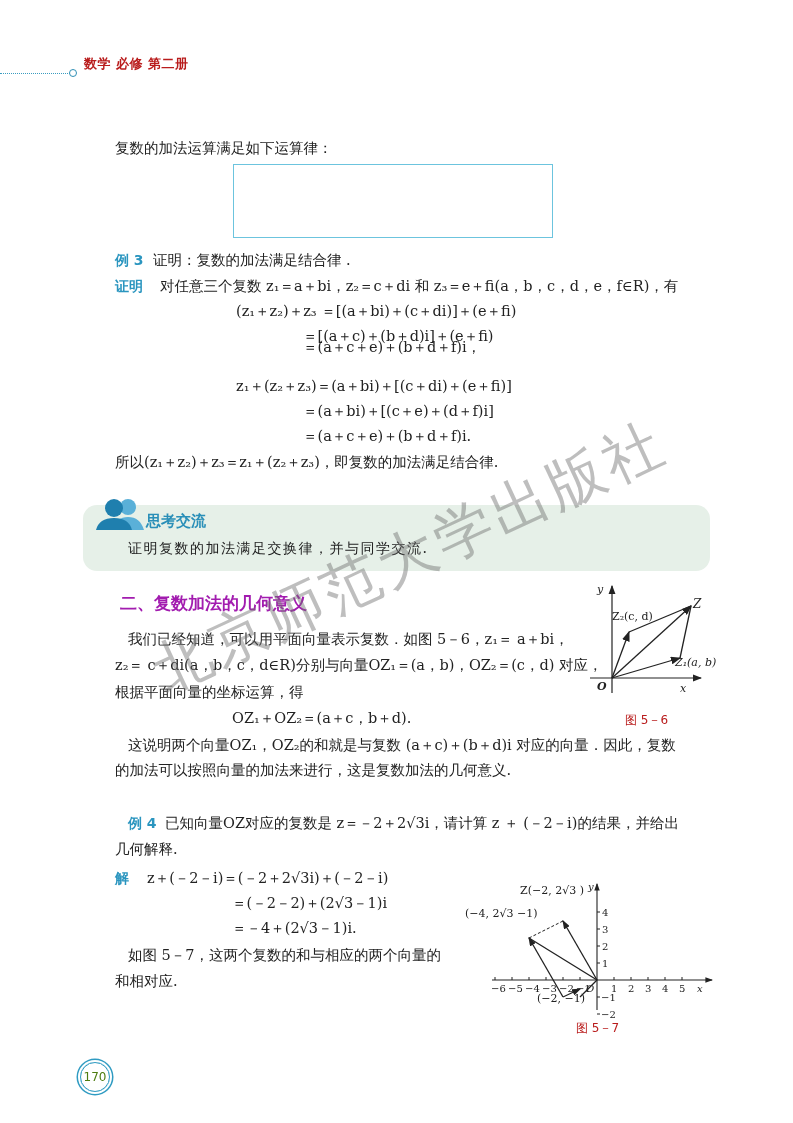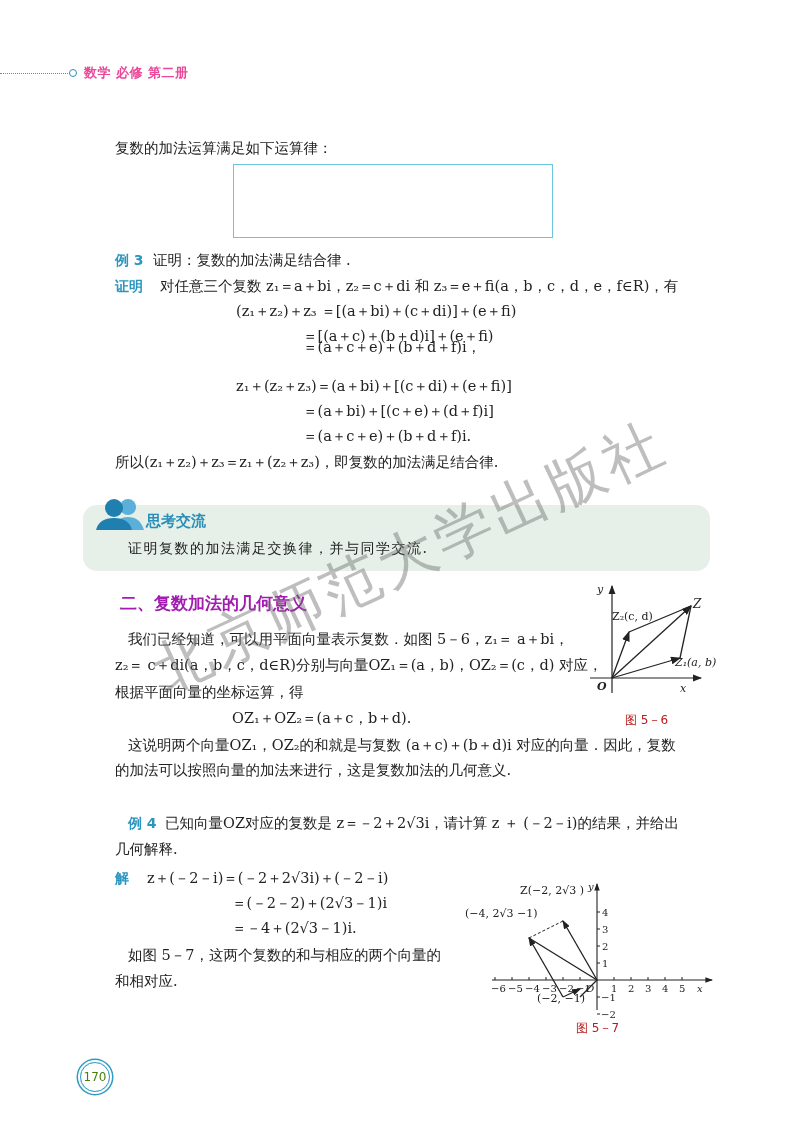--- a/index.html
+++ b/index.html
@@ -1,21 +1,21 @@
 <!DOCTYPE html>
 <html><head>
 <meta charset="utf-8">
 <style>
   html, body { margin: 0; padding: 0; }
   body { width: 793px; height: 1123px; background: #ffffff; position: relative; overflow: hidden;
          font-family: "DejaVu Serif", "Liberation Serif", serif; color: #222; }
   .abs { position: absolute; }
   .header-line { left: 0; top: 73px; width: 70px; border-top: 1.5px dotted #3a9cc0; }
   .header-dot { left: 69px; top: 69px; width: 6px; height: 6px; border: 1.5px solid #2f8fb5; border-radius: 50%; background: #fff; }
-  .header-title { left: 84px; top: 64px; font-family: "DejaVu Sans", sans-serif; font-weight: bold; font-size: 13px; color: #ec4899; letter-spacing: 0.5px; }
+  .header-title { left: 84px; top: 55px; font-family: "DejaVu Sans", sans-serif; font-weight: bold; font-size: 13px; color: #b91c1c; letter-spacing: 0.5px; }
   .txt { font-size: 14.5px; line-height: 20px; white-space: nowrap; }
   .blue-label { color: #2a95bf; font-family: "DejaVu Sans", sans-serif; font-weight: bold; font-size: 14px; }
   .laws-box { left: 233px; top: 164px; width: 320px; height: 74px; border: 1.5px solid #6cc4de; box-sizing: border-box; padding: 10px 0 0 16px; }
   .laws-box div { font-size: 14.5px; line-height: 26px; white-space: nowrap; }
   .think-box { left: 83px; top: 505px; width: 627px; height: 66px; background: #e6f0e8; border-radius: 14px; }
   .think-title { left: 146px; top: 512px; font-family: "DejaVu Sans", sans-serif; font-weight: bold; font-size: 15px; color: #2a8fb8; }
   .think-text { left: 128px; top: 540px; font-size: 14px; letter-spacing: 1.5px; }
   .section-title { left: 120px; top: 592px; font-family: "DejaVu Sans", sans-serif; font-weight: bold; font-size: 17px; color: #a21caf; }
   .fig-caption { font-family: "DejaVu Sans", sans-serif; font-size: 12px; color: #b91c1c; }
   .page-num { left: 80px; top: 1062px; width: 28px; height: 28px; border: 1.5px solid #2f9bc2; border-radius: 50%; box-shadow: 0 0 0 2px #fff, 0 0 0 3.5px #2f9bc2; font-family: "DejaVu Sans", sans-serif; font-size: 12px; text-align: center; line-height: 28px; color: #4d7c0f; }

